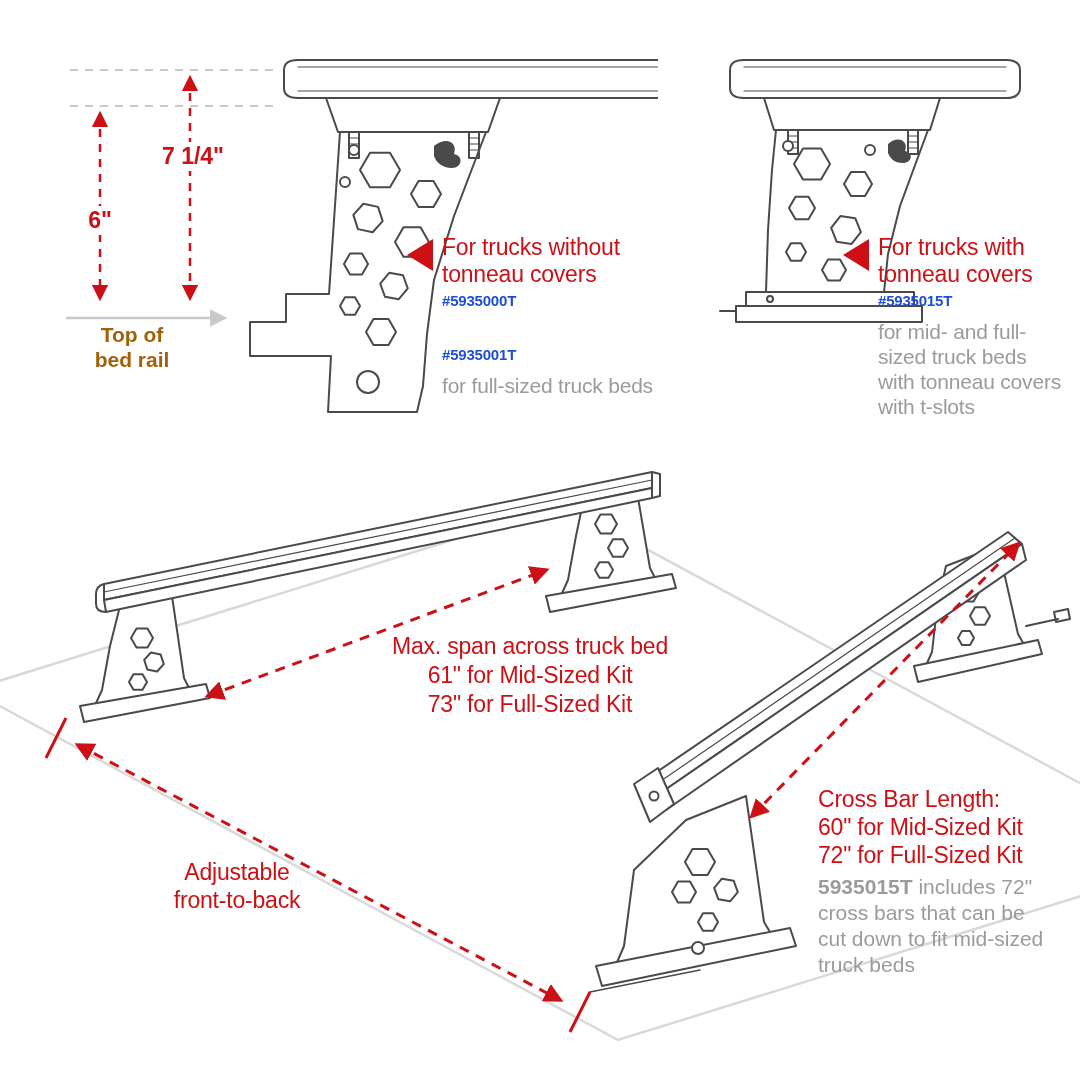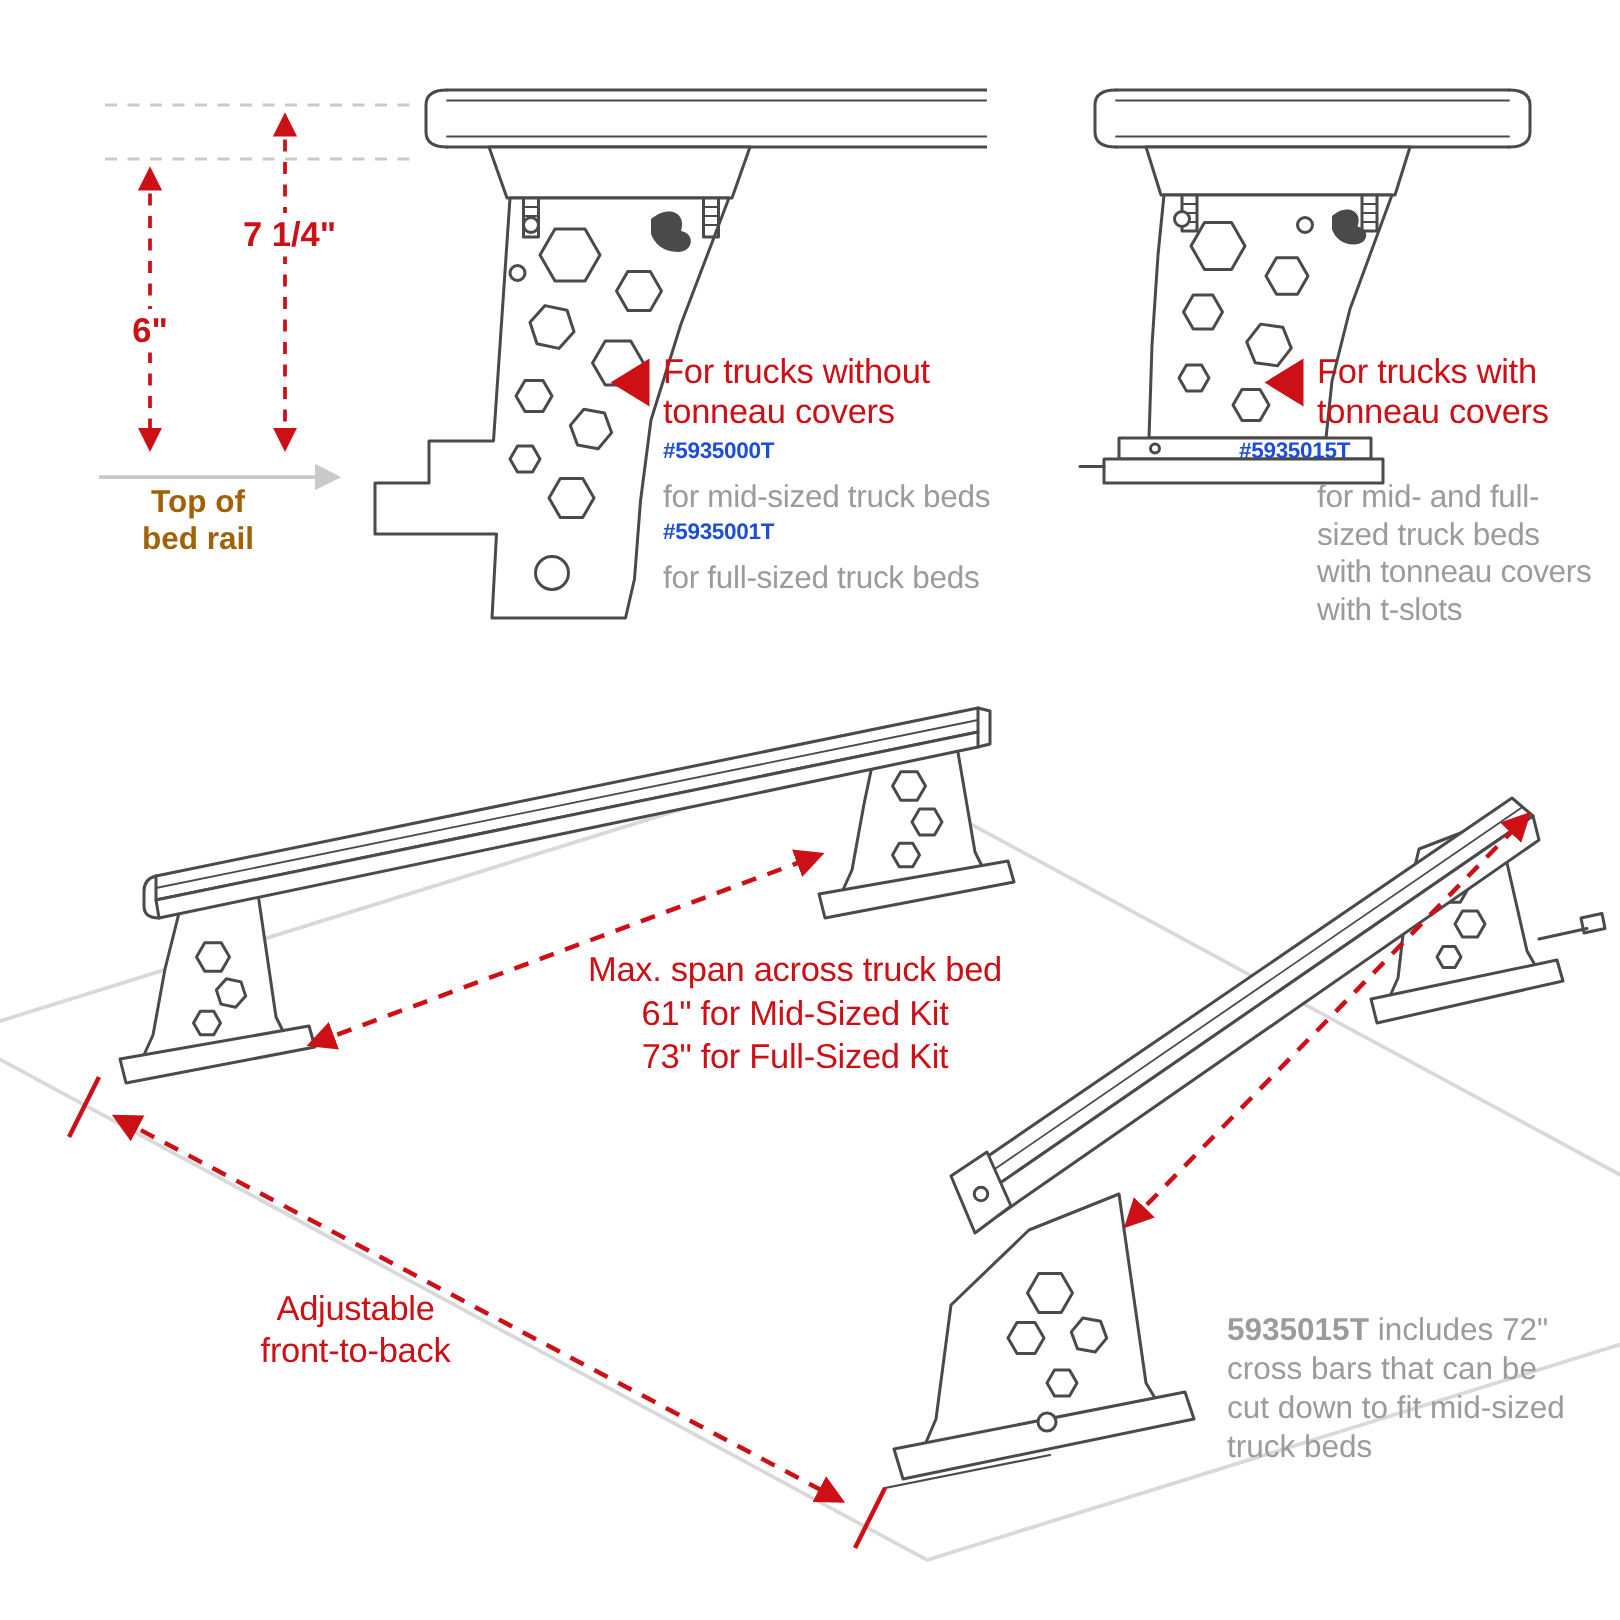--- a/index.html
+++ b/index.html
@@ -195,36 +195,38 @@
 
   <div class="abs dimlabel" style="left:149px;top:142px;width:88px">7 1/4"</div>
   <div class="abs dimlabel" style="left:76px;top:206px;width:48px">6"</div>
   <div class="abs raillabel preline center" style="left:56px;top:322px;width:152px">Top of
 bed rail</div>
 
   <div class="abs tri-left" style="left:407px;top:239px"></div>
   <div class="abs redtxt f23 preline" style="left:442px;top:234px;width:250px">For trucks without
 tonneau covers</div>
   <div class="abs partnum" style="left:442px;top:292px">#5935000T</div>
-  <div class="abs graytxt f21" style="left:442px;top:319px">for mid-sized truck beds</div>
   <div class="abs partnum" style="left:442px;top:346px">#5935001T</div>
   <div class="abs graytxt f21" style="left:442px;top:373px">for full-sized truck beds</div>
 
   <div class="abs tri-left" style="left:843px;top:239px"></div>
   <div class="abs redtxt f23 preline" style="left:878px;top:234px;width:220px">For trucks with
 tonneau covers</div>
-  <div class="abs partnum" style="left:826px;top:292px">#5935015T</div>
+  <div class="abs partnum" style="left:878px;top:292px">#5935015T</div>
   <div class="abs graytxt f21 preline" style="left:878px;top:319px;width:210px">for mid- and full-
 sized truck beds
 with tonneau covers
 with t-slots</div>
 
   <div class="abs redtxt spanlabel preline center" style="left:368px;top:632px;width:324px">Max. span across truck bed
 61" for Mid-Sized Kit
 73" for Full-Sized Kit</div>
+  <div class="abs redtxt cbl preline" style="left:818px;top:785px;width:240px">Cross Bar Length:
+60" for Mid-Sized Kit
+72" for Full-Sized Kit</div>
   <div class="abs note preline" style="left:818px;top:874px;width:240px"><span class="notepart">5935015T</span><span> includes 72"
 cross bars that can be
 cut down to fit mid-sized
 truck beds</span></div>
   <div class="abs redtxt adj preline center" style="left:124px;top:858px;width:226px">Adjustable
 front-to-back</div>
 
 </div>
 
 </body></html>

